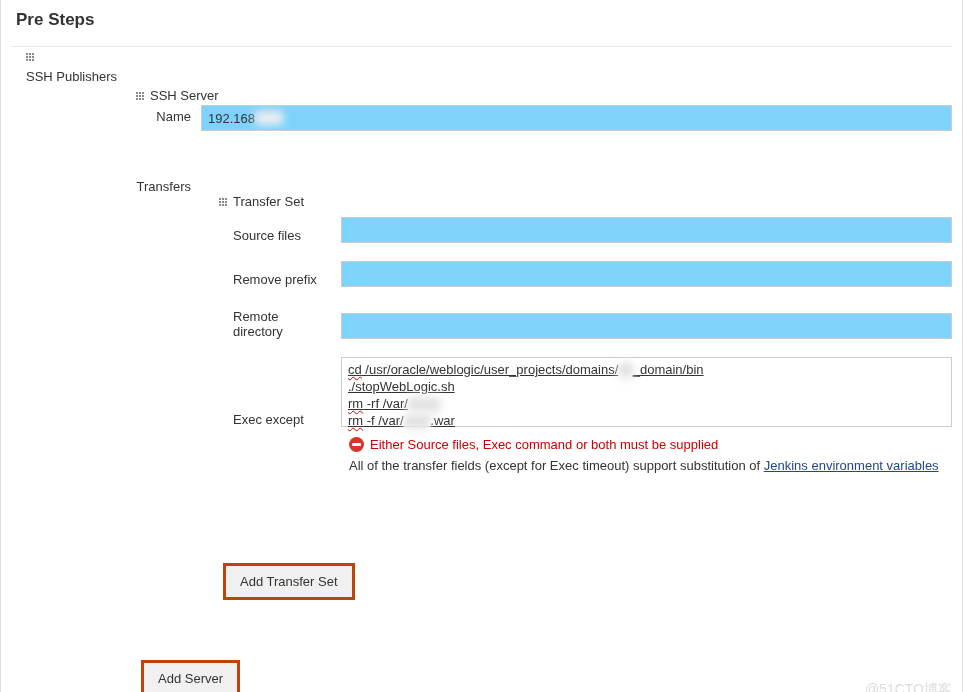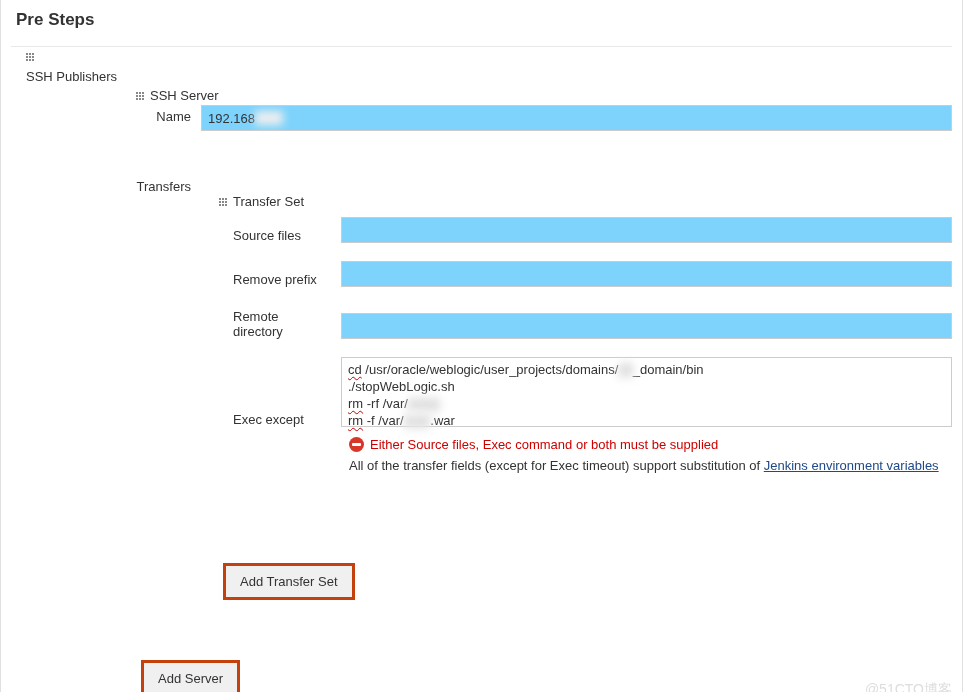--- a/index.html
+++ b/index.html
@@ -80,20 +80,21 @@
   }
   .form-textarea {
     flex: 1;
     border: 1px solid #ccc;
     padding: 4px 6px;
     font-size: 13px;
     font-family: inherit;
     resize: none;
     height: 70px;
     line-height: 1.3;
+    text-decoration: underline;
   }
   .spacer-lg { height: 40px; }
   .transfers-block { margin-left: 0; }
   .tx-sub-header {
     display: flex;
     align-items: center;
     gap: 6px;
     margin-left: 208px;
     margin-bottom: 2px;
   }

